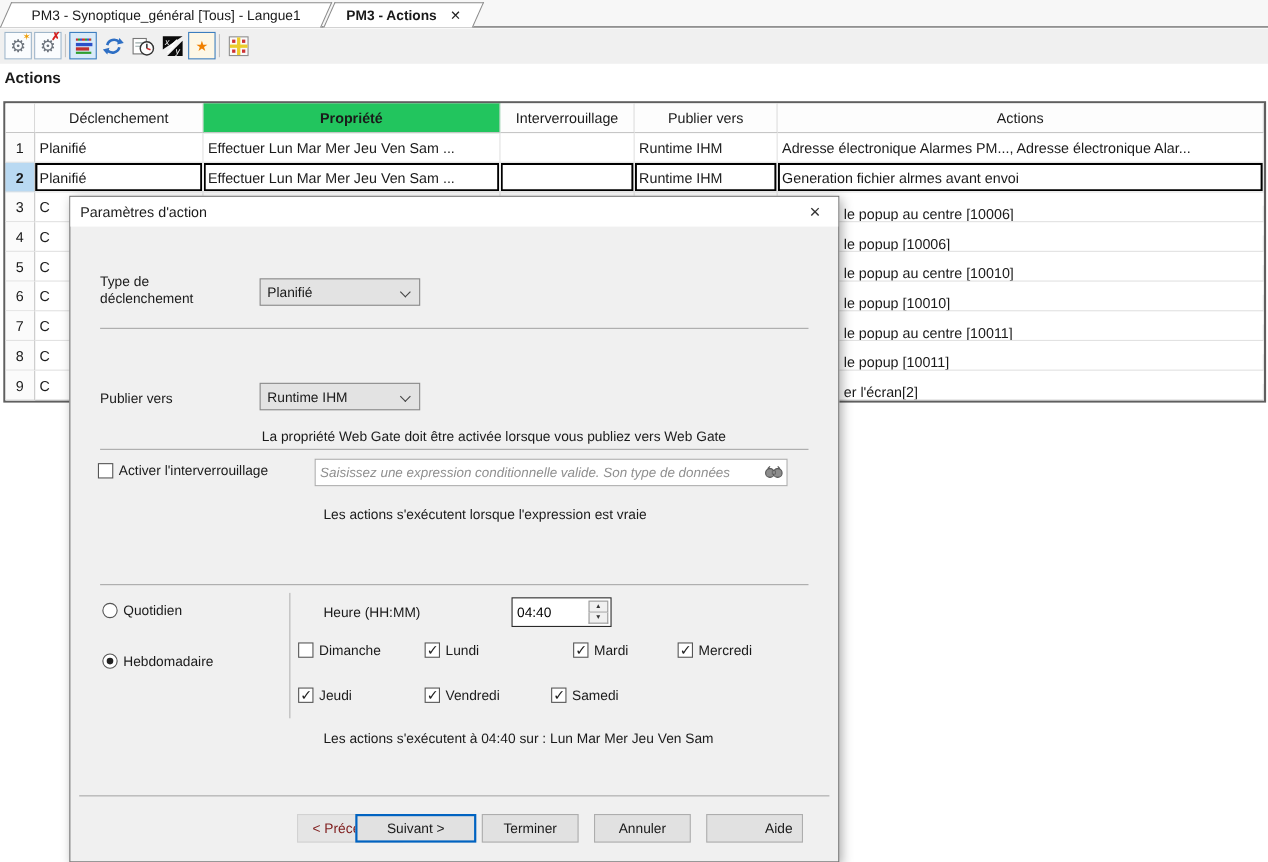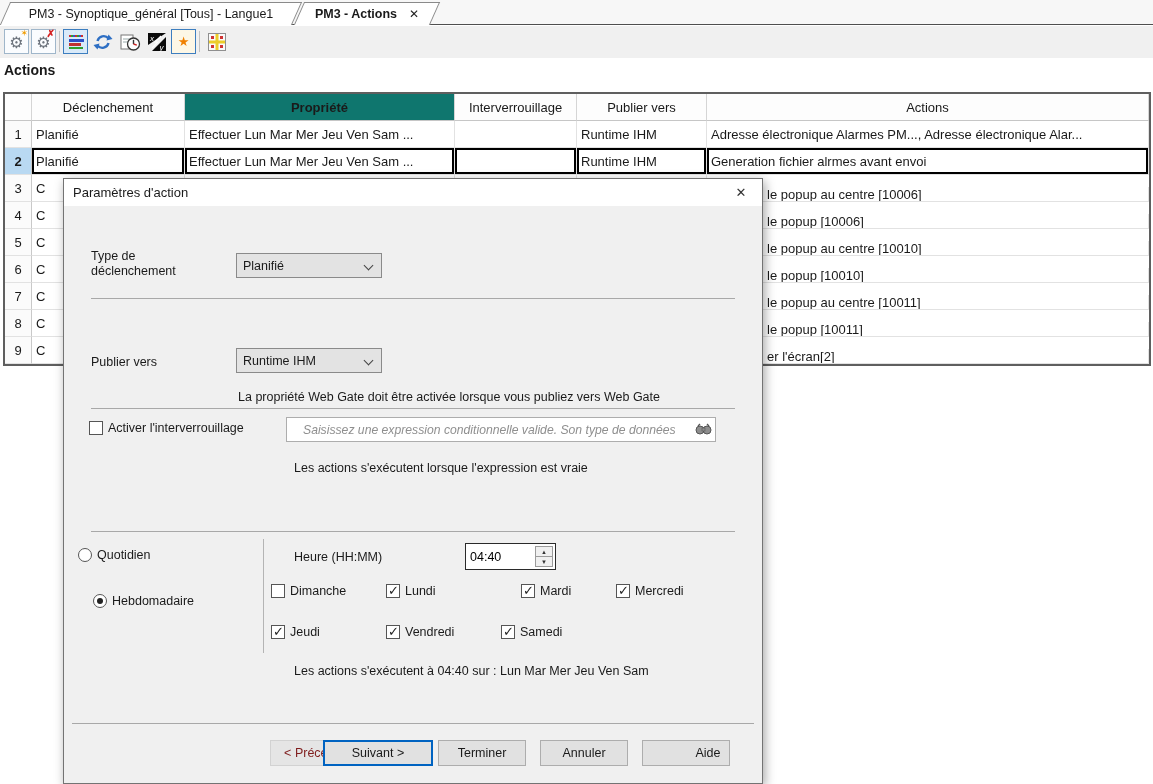--- a/index.html
+++ b/index.html
@@ -39,21 +39,21 @@
 
   
   .grid { position:absolute; left:3px; top:92px; width:1148px; height:274px;
     border:2px solid #5f5f5f; background:#fff; display:grid;
     grid-template-columns:27px 153px 270px 122px 130px 1fr;
     grid-auto-rows:27px; font-size:13px; }
   .c { display:flex; align-items:center; padding:0 4px; white-space:nowrap; overflow:hidden;
     border-right:1px solid #e2e2e2; border-bottom:1px solid #e2e2e2; }
   .c.h { justify-content:center; background:#fdfdfd; border-right:1px solid #d5d5d5;
     border-bottom:1px solid #c6c6c6; }
-  .c.h.prop { font-weight:bold; background:#0f766e; }
+  .c.h.prop { font-weight:bold; background:#22c55e; }
   .c.num { justify-content:center; background:#fbfbfb; border-right:1px solid #c9c9c9; }
   .c.num.sel { background:#b9d9f2; font-weight:bold; }
   .c.selcell { box-shadow:inset 0 0 0 2px #000; }
   .c.frag-act { padding-left:60px;margin-top:12px; }
 
   
   .dialog { position:absolute; left:63px; top:178px; width:700px; height:606px;
     background:#f0f0f0; border:1px solid #737373; box-shadow:2px 3px 10px rgba(0,0,0,.35);
     z-index:10; font-size:12.5px; }
   .titlebar { position:absolute; left:0; top:0; right:0; height:27px; background:#fff;
@@ -70,21 +70,21 @@
     border:1px solid #555; position:relative; flex:none; }
   .cb.on::after { content:"✓"; position:absolute; left:1px; top:-2px; font-size:13px; color:#222; }
   .radio { display:inline-block; width:14px; height:14px; border:1px solid #555;
     border-radius:50%; background:#fff; position:relative; flex:none; }
   .radio.on::after { content:""; position:absolute; left:3px; top:3px; width:6px; height:6px;
     border-radius:50%; background:#222; }
   .inline { position:absolute; display:flex; align-items:center; gap:5px; }
   .expr-wrap { position:absolute; left:222px; top:238px; width:430px; height:25px;
     background:#fff; border:1px solid #adadad; }
   .expr-wrap input { width:calc(100% - 24px); height:100%; border:none; outline:none;
-    padding:0 16px; font-family:inherit; font-size:12.2px; font-style:italic; background:transparent; }
+    padding:0 4px; font-family:inherit; font-size:12.2px; font-style:italic; background:transparent; }
   .expr-wrap input::placeholder { color:#8f8f8f; opacity:1; }
   .expr-ic { position:absolute; right:3px; top:4px; }
   .time-wrap { position:absolute; left:401px; top:364px; width:91px; height:27px;
     background:#fff; border:1px solid #2a2a2a; }
   .time-wrap input { width:60px; height:100%; border:none; outline:none; padding:0 4px;
     font-family:inherit; font-size:12.5px; background:transparent; }
   .spin { position:absolute; right:2px; top:2px; width:18px; height:21px;
     display:flex; flex-direction:column; }
   .spin span { flex:1; display:flex; align-items:center; justify-content:center;
     font-size:6px; color:#333; background:#f0f0f0; border:1px solid #9b9b9b; }
@@ -289,21 +289,21 @@
       <circle cx="12" cy="8" r="4" fill="#8d8d8d" stroke="#555"></circle>
       <rect x="7" y="6" width="3" height="3" fill="#8d8d8d" stroke="#555" stroke-width="0.6"></rect>
       <line x1="3" y1="4" x2="5" y2="2" stroke="#555" stroke-width="1.2"></line>
       <line x1="14" y1="4" x2="12" y2="2" stroke="#555" stroke-width="1.2"></line>
     </svg>
   </div>
   <div class="note" style="left:230px; top:282px;">Les actions s'exécutent lorsque l'expression est vraie</div>
 
   <div class="sep" style="top:352px;"></div>
 
-  <div class="inline" style="left:14px; top:369px;">
+  <div class="inline" style="left:29px; top:369px;">
     <span class="radio"></span>
     <span>Quotidien</span>
   </div>
   <div class="inline" style="left:29px; top:415px;">
     <span class="radio on"></span>
     <span>Hebdomadaire</span>
   </div>
   <div class="vsep" style="left:199px; top:360px; height:114px;"></div>
 
   <div class="abs" style="left:230px; top:371px;">Heure (HH:MM)</div>

